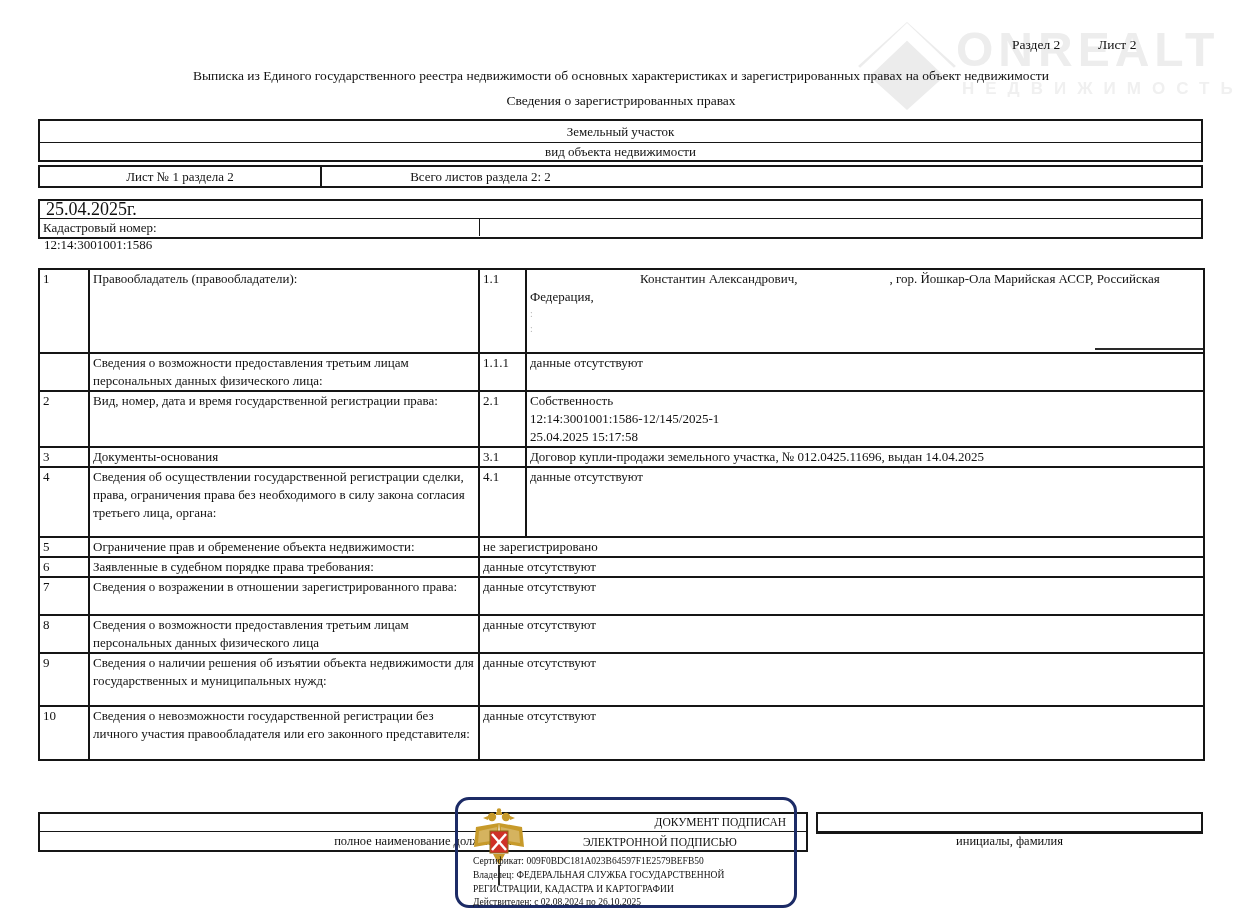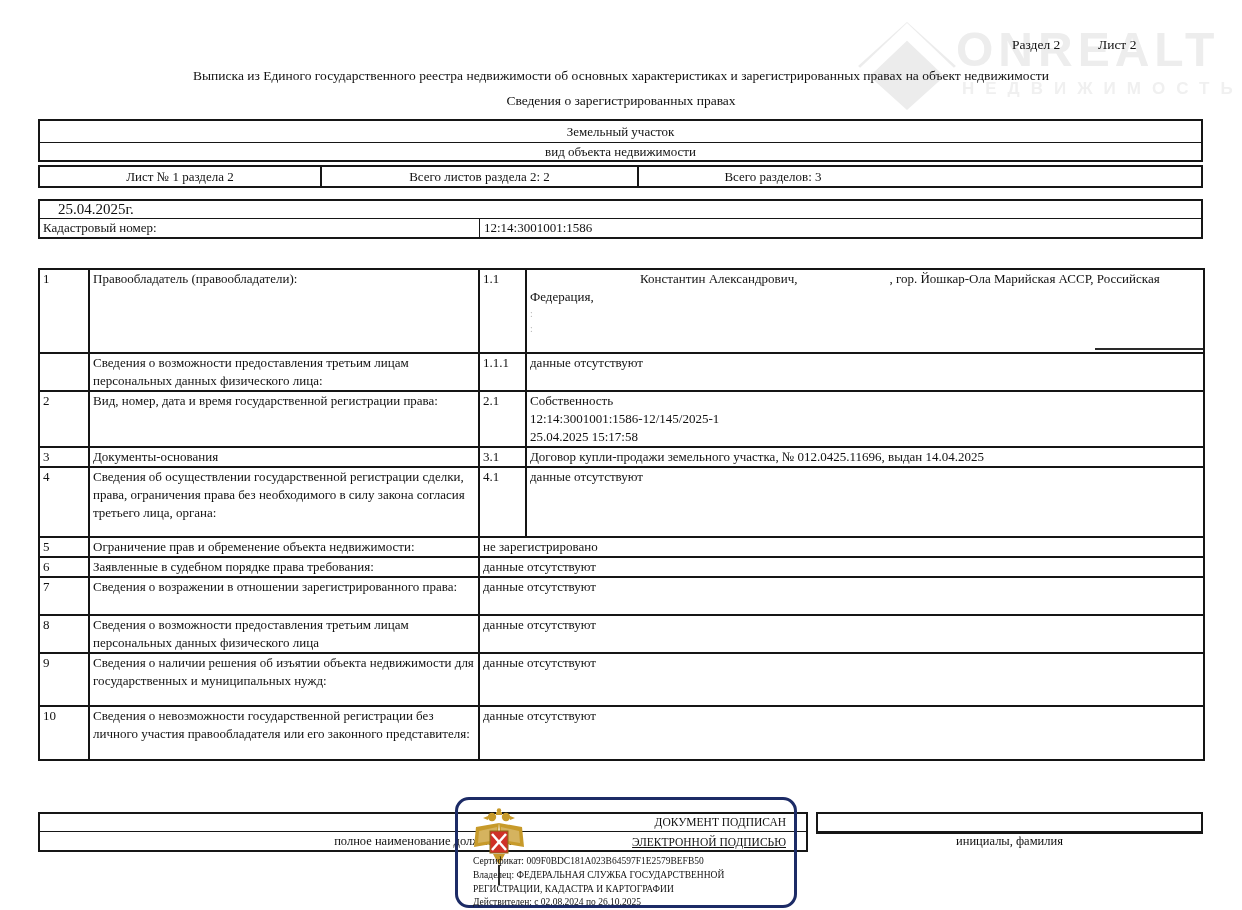--- a/index.html
+++ b/index.html
@@ -41,22 +41,22 @@
   .obj-box{left:38px;top:119px;width:1165px;}
   .obj-row1{height:21px;border-bottom:1.5px solid #161616;text-align:center;font-size:13px;line-height:21px;}
   .obj-row2{height:17px;text-align:center;font-size:13px;line-height:17px;}
   .sheets{left:38px;top:165px;width:1165px;height:23px;display:flex;}
   .sheets .cell{
     border-right:2px solid #161616;box-sizing:border-box;
     text-align:center;font-size:13px;line-height:20px;height:100%;
   }
   .sheets .cell:last-child{border-right:none;}
   .meta-box{left:38px;top:199px;width:1165px;}
-  .meta-row1{height:17px;font-size:15px;line-height:16px;padding-left:18px;border-bottom:1.5px solid #161616;}
-  .meta-row2{height:18px;display:flex;font-size:13px;line-height:17px;}
+  .meta-row1{height:17px;font-size:18px;line-height:16px;padding-left:6px;border-bottom:1.5px solid #161616;}
+  .meta-row2{height:18px;display:flex;font-size:13px;line-height:17px;flex-direction:column;}
   .meta-row2 .c1{width:440px;border-right:1.5px solid #161616;box-sizing:border-box;padding-left:3px;}
   .meta-row2 .c2{flex:1;padding-left:4px;}
   
   #rights-table{
     position:absolute;left:38px;top:268px;width:1165px;
     border-collapse:collapse;table-layout:fixed;z-index:2;
   }
   #rights-table td{
     border:2px solid #151515;vertical-align:top;
     padding:0 3px;font-size:13px;line-height:18px;
@@ -71,21 +71,21 @@
   .sig-left{left:38px;top:812px;width:770px;height:40px;}
   .sig-right{left:816px;top:812px;width:387px;height:22px;}
   .sig-row1{height:17px;border-bottom:1.5px solid #161616;}
   .sig-row2{height:19px;text-align:center;font-size:12.5px;line-height:18px;}
   .stamp{
     left:455px;top:797px;width:342px;height:111px;
     border:3.5px solid #1c2b66;border-radius:14px;
     box-sizing:border-box;background:transparent;z-index:5;
   }
   .stamp-line1{left:76px;top:16px;width:252px;text-align:right;font-size:11.5px;}
-  .stamp-line2{left:76px;top:36px;width:252px;text-align:right;font-size:11.5px;text-decoration:underline;}
+  .stamp-line2{left:76px;top:36px;width:252px;text-align:center;font-size:11.5px;}
   .stamp-small{left:15px;width:316px;font-size:9.5px;line-height:13.5px;white-space:nowrap;}
   .emblem{left:15px;top:7px;}
 </style>
 </head>
 <body>
 
 <div class="page">
 
   <div class="abs wm" style="left:855px;top:22px;width:104px;height:88px;">
     <svg width="104" height="88" viewBox="0 0 100 90">
@@ -102,21 +102,20 @@
   <div class="abs box obj-box">
     <div class="obj-row1">Земельный участок</div>
     <div class="obj-row2">вид объекта недвижимости</div>
   </div>
 
   <div class="abs doc-subtitle">Сведения о зарегистрированных правах</div>
 
   <div class="abs box sheets">
     <div class="cell" style="width:282px;">Лист № 1 раздела 2</div>
     <div class="cell" style="width:317px;">Всего листов раздела 2: 2</div>
-    <div class="cell" style="width:268px;">Всего разделов: 3</div>
   </div>
 
   <div class="abs box meta-box">
     <div class="meta-row1">25.04.2025г.</div>
     <div class="meta-row2">
       <div class="c1">Кадастровый номер:</div>
       <div class="c2">12:14:3001001:1586</div>
     </div>
   </div>
 

